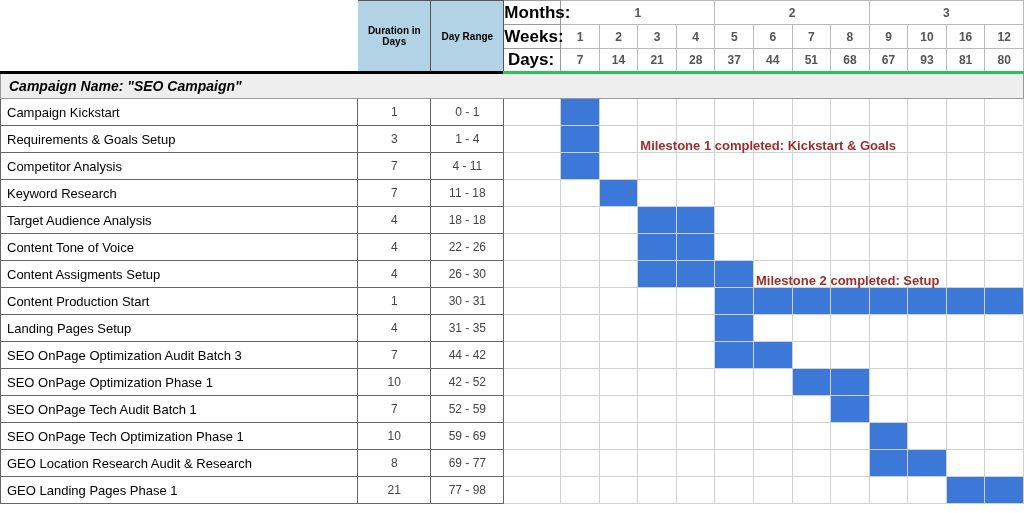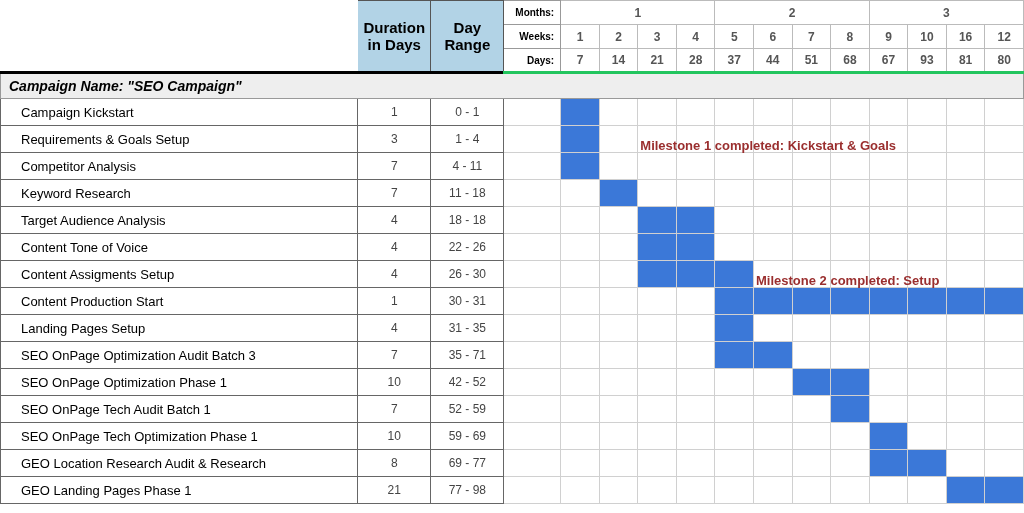--- a/index.html
+++ b/index.html
@@ -26,33 +26,33 @@
   .col-labels { width: 56px; }
   .col-day    { width: 38px; }
 
   th, td { padding: 0; }
 
   
   .hdr-th {
     background: #b2d3e6;
     border: 1px solid #555;
     font-weight: bold;
-    font-size: 15px;
+    font-size: 10px;
     text-align: center;
     vertical-align: middle;
     height: 24px;
   }
   .hdr-task { background: #fff; border:1px solid #fff; }
   .hdr-row-label {
     background: #fff;
     border: 1px solid #999;
     border-left: 1px solid #000;
     text-align: right;
     font-weight: bold;
-    font-size: 10px;
+    font-size: 17px;
     padding-right: 6px;
     height: 24px;
   }
   .hdr-cell {
     background: #fff;
     border: 1px solid #bbb;
     text-align: center;
     font-size: 12px;
     color: #555;
     height: 24px;
@@ -70,21 +70,21 @@
     font-style: italic;
     font-size: 14px;
     padding: 4px 8px;
     height: 22px;
     border-top: 3px solid #000;
   }
 
   
   .task-name {
     border: 1px solid #666;
-    padding: 4px 20px;
+    padding: 4px 6px;
     font-size: 13px;
     height: 27px;
     white-space: nowrap;
   }
   .task-dur, .task-range {
     border: 1px solid #666;
     text-align: center;
     font-size: 12px;
     color: #444;
     height: 27px;
@@ -349,21 +349,21 @@
           <td class="g-cell"></td>
           <td class="g-cell"></td>
           <td class="g-cell"></td>
           <td class="g-cell"></td>
           <td class="g-cell"></td>
           <td class="g-cell"></td>
         </tr>
         <tr>
           <td class="task-name">SEO OnPage Optimization Audit Batch 3</td>
           <td class="task-dur">7</td>
-          <td class="task-range">35 - 71</td>
+          <td class="task-range">44 - 42</td>
           <td class="g-labelcol"></td>
           <td class="g-cell"></td>
           <td class="g-cell"></td>
           <td class="g-cell"></td>
           <td class="g-cell"></td>
           <td class="g-cell fill"></td>
           <td class="g-cell fill"></td>
           <td class="g-cell"></td>
           <td class="g-cell"></td>
           <td class="g-cell"></td>

